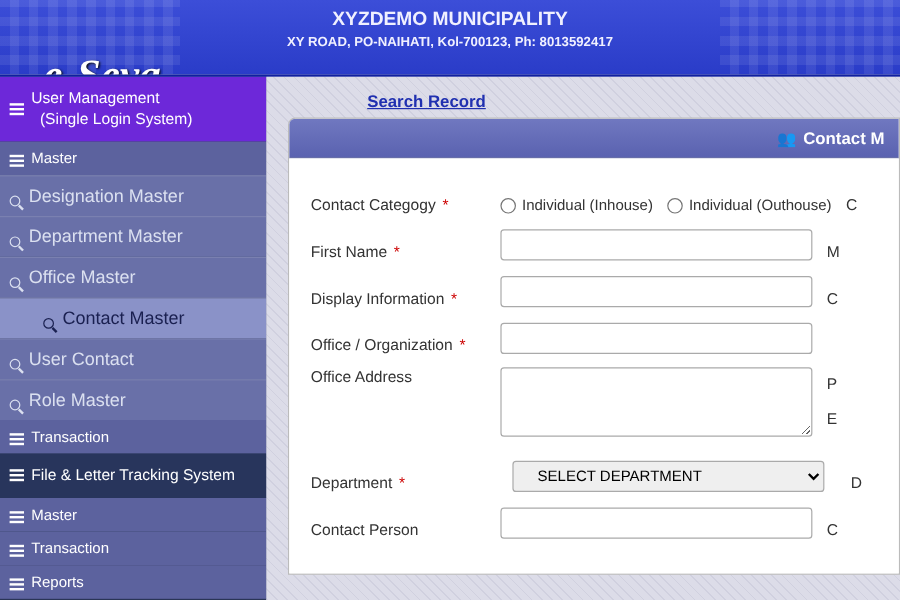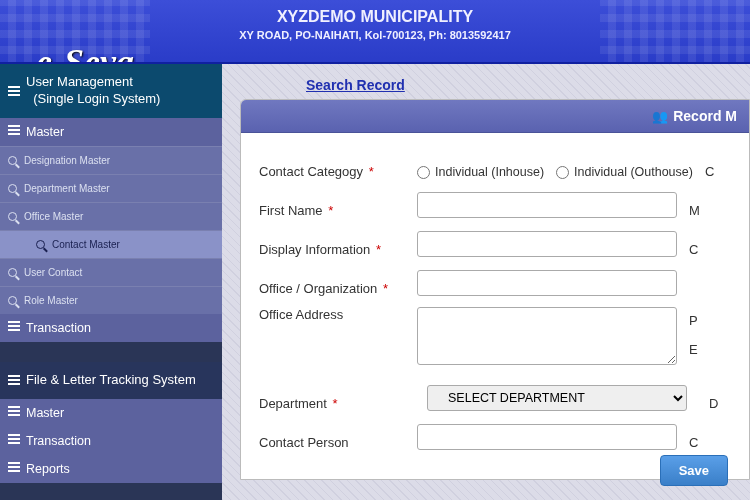--- a/index.html
+++ b/index.html
@@ -7,24 +7,24 @@
 .header{background:linear-gradient(to bottom,#3c4ed8,#2a3cc8);height:64px;border-bottom:2px solid #1020a0;position:relative;overflow:hidden;}
 .header::before,.header::after{content:"";position:absolute;top:0;bottom:0;width:150px;background:repeating-linear-gradient(90deg,transparent,transparent 8px,rgba(255,255,255,0.08) 8px,rgba(255,255,255,0.08) 16px),repeating-linear-gradient(0deg,transparent,transparent 8px,rgba(255,255,255,0.08) 8px,rgba(255,255,255,0.08) 16px);}
 .header::before{left:0;}
 .header::after{right:0;}
 .logo{color:#fff;font-size:36px;font-style:italic;font-family:Georgia,serif;font-weight:bold;padding:10px 36px;text-shadow:1px 1px 2px #000;position:absolute;left:0;top:0;z-index:2;margin-top:31px;}
 .muni{position:absolute;left:50%;transform:translateX(-50%);top:8px;text-align:center;color:#f0f0ff;z-index:2;}
 .muni-name{font-weight:bold;font-size:16px;}
 .muni-addr{font-size:11px;font-weight:bold;margin-top:3px;}
 .wrap{display:flex;height:436px;}
 .sidebar{width:222px;background:#2a3556;flex-shrink:0;}
-.nav-hdr{background:#0c4a6e;color:#fff;font-size:13px;padding:10px 8px;display:flex;align-items:center;gap:6px;line-height:1.3;}
-.nav-hdr.small{background:#28355c;margin-top:20px;}
-.nav-grp{background:#5c629e;color:#fff;font-size:12.5px;padding:7px 8px;display:flex;align-items:flex-start;gap:6px;}
-.nav-item{background:#6970a8;color:#dbe0f0;font-size:10px;padding:8px 8px;display:flex;align-items:center;gap:7px;border-top:1px solid #7a80b0;cursor:pointer;}
+.nav-hdr{background:#6d28d9;color:#fff;font-size:13px;padding:10px 8px;display:flex;align-items:center;gap:6px;line-height:1.3;}
+.nav-hdr.small{background:#28355c;}
+.nav-grp{background:#5c629e;color:#fff;font-size:12.5px;padding:7px 8px;display:flex;align-items:flex-end;gap:6px;}
+.nav-item{background:#6970a8;color:#dbe0f0;font-size:15px;padding:8px 8px;display:flex;align-items:flex-end;gap:7px;border-top:1px solid #7a80b0;cursor:pointer;}
 .nav-item.active{background:#8a92c8;color:#1a2050;padding-left:36px;}
 .icon-menu{display:inline-block;width:12px;height:10px;border-top:2px solid currentColor;border-bottom:2px solid currentColor;position:relative;}
 .icon-menu::before{content:"";position:absolute;top:2px;left:0;right:0;height:2px;background:currentColor;}
 .icon-search{display:inline-block;width:9px;height:9px;border:1.8px solid currentColor;border-radius:50%;position:relative;}
 .icon-search::after{content:"";position:absolute;width:5px;height:1.8px;background:currentColor;bottom:-3px;right:-4px;transform:rotate(45deg);}
 .content{flex:1;background:repeating-linear-gradient(45deg,#d0d0df,#d0d0df 1px,#dcdce8 1px,#dcdce8 6px);padding:12px 0 0 18px;overflow:hidden;position:relative;}
 .search-link{color:#2030b0;font-weight:bold;font-size:14px;text-decoration:underline;margin-left:66px;display:inline-block;margin-bottom:6px;cursor:pointer;}
 .panel{background:#fff;border:1px solid #bbb;border-radius:6px 0 0 0;overflow:hidden;margin-left:0;}
 .panel-hdr{background:linear-gradient(to bottom,#7078c0,#5a62b0);color:#fff;font-weight:bold;font-size:14px;padding:8px 12px;text-align:right;border-bottom:1px solid #4a5398;}
 .panel-hdr .usr-ic{display:inline-block;margin-right:5px;font-size:13px;}
@@ -107,21 +107,21 @@
       <span class="icon-menu"></span>
       <span>Reports</span>
     </div>
   </div>
 
   <div class="content">
     <a class="search-link">Search Record</a>
 
     <div class="panel">
       <div class="panel-hdr">
-        <span class="usr-ic">👥</span><span>Record M</span>
+        <span class="usr-ic">👥</span><span>Contact M</span>
       </div>
       <div class="panel-body">
 
         <div class="frow">
           <div class="lbl"><span>Contact Categogy</span> <span class="req">*</span></div>
           <div class="radios">
             <label>
                 <input type="radio" name="cat" style="">
                 <span>Individual (Inhouse)</span>
               </label>
@@ -169,15 +169,14 @@
 
         <div class="frow">
           <div class="lbl"><span>Contact Person</span></div>
           <input class="txt" type="text" style="">
           <span class="trail">C</span>
         </div>
 
       </div>
     </div>
 
-    <button class="save-btn">Save</button>
   </div>
 </div>
 
 </body></html>

